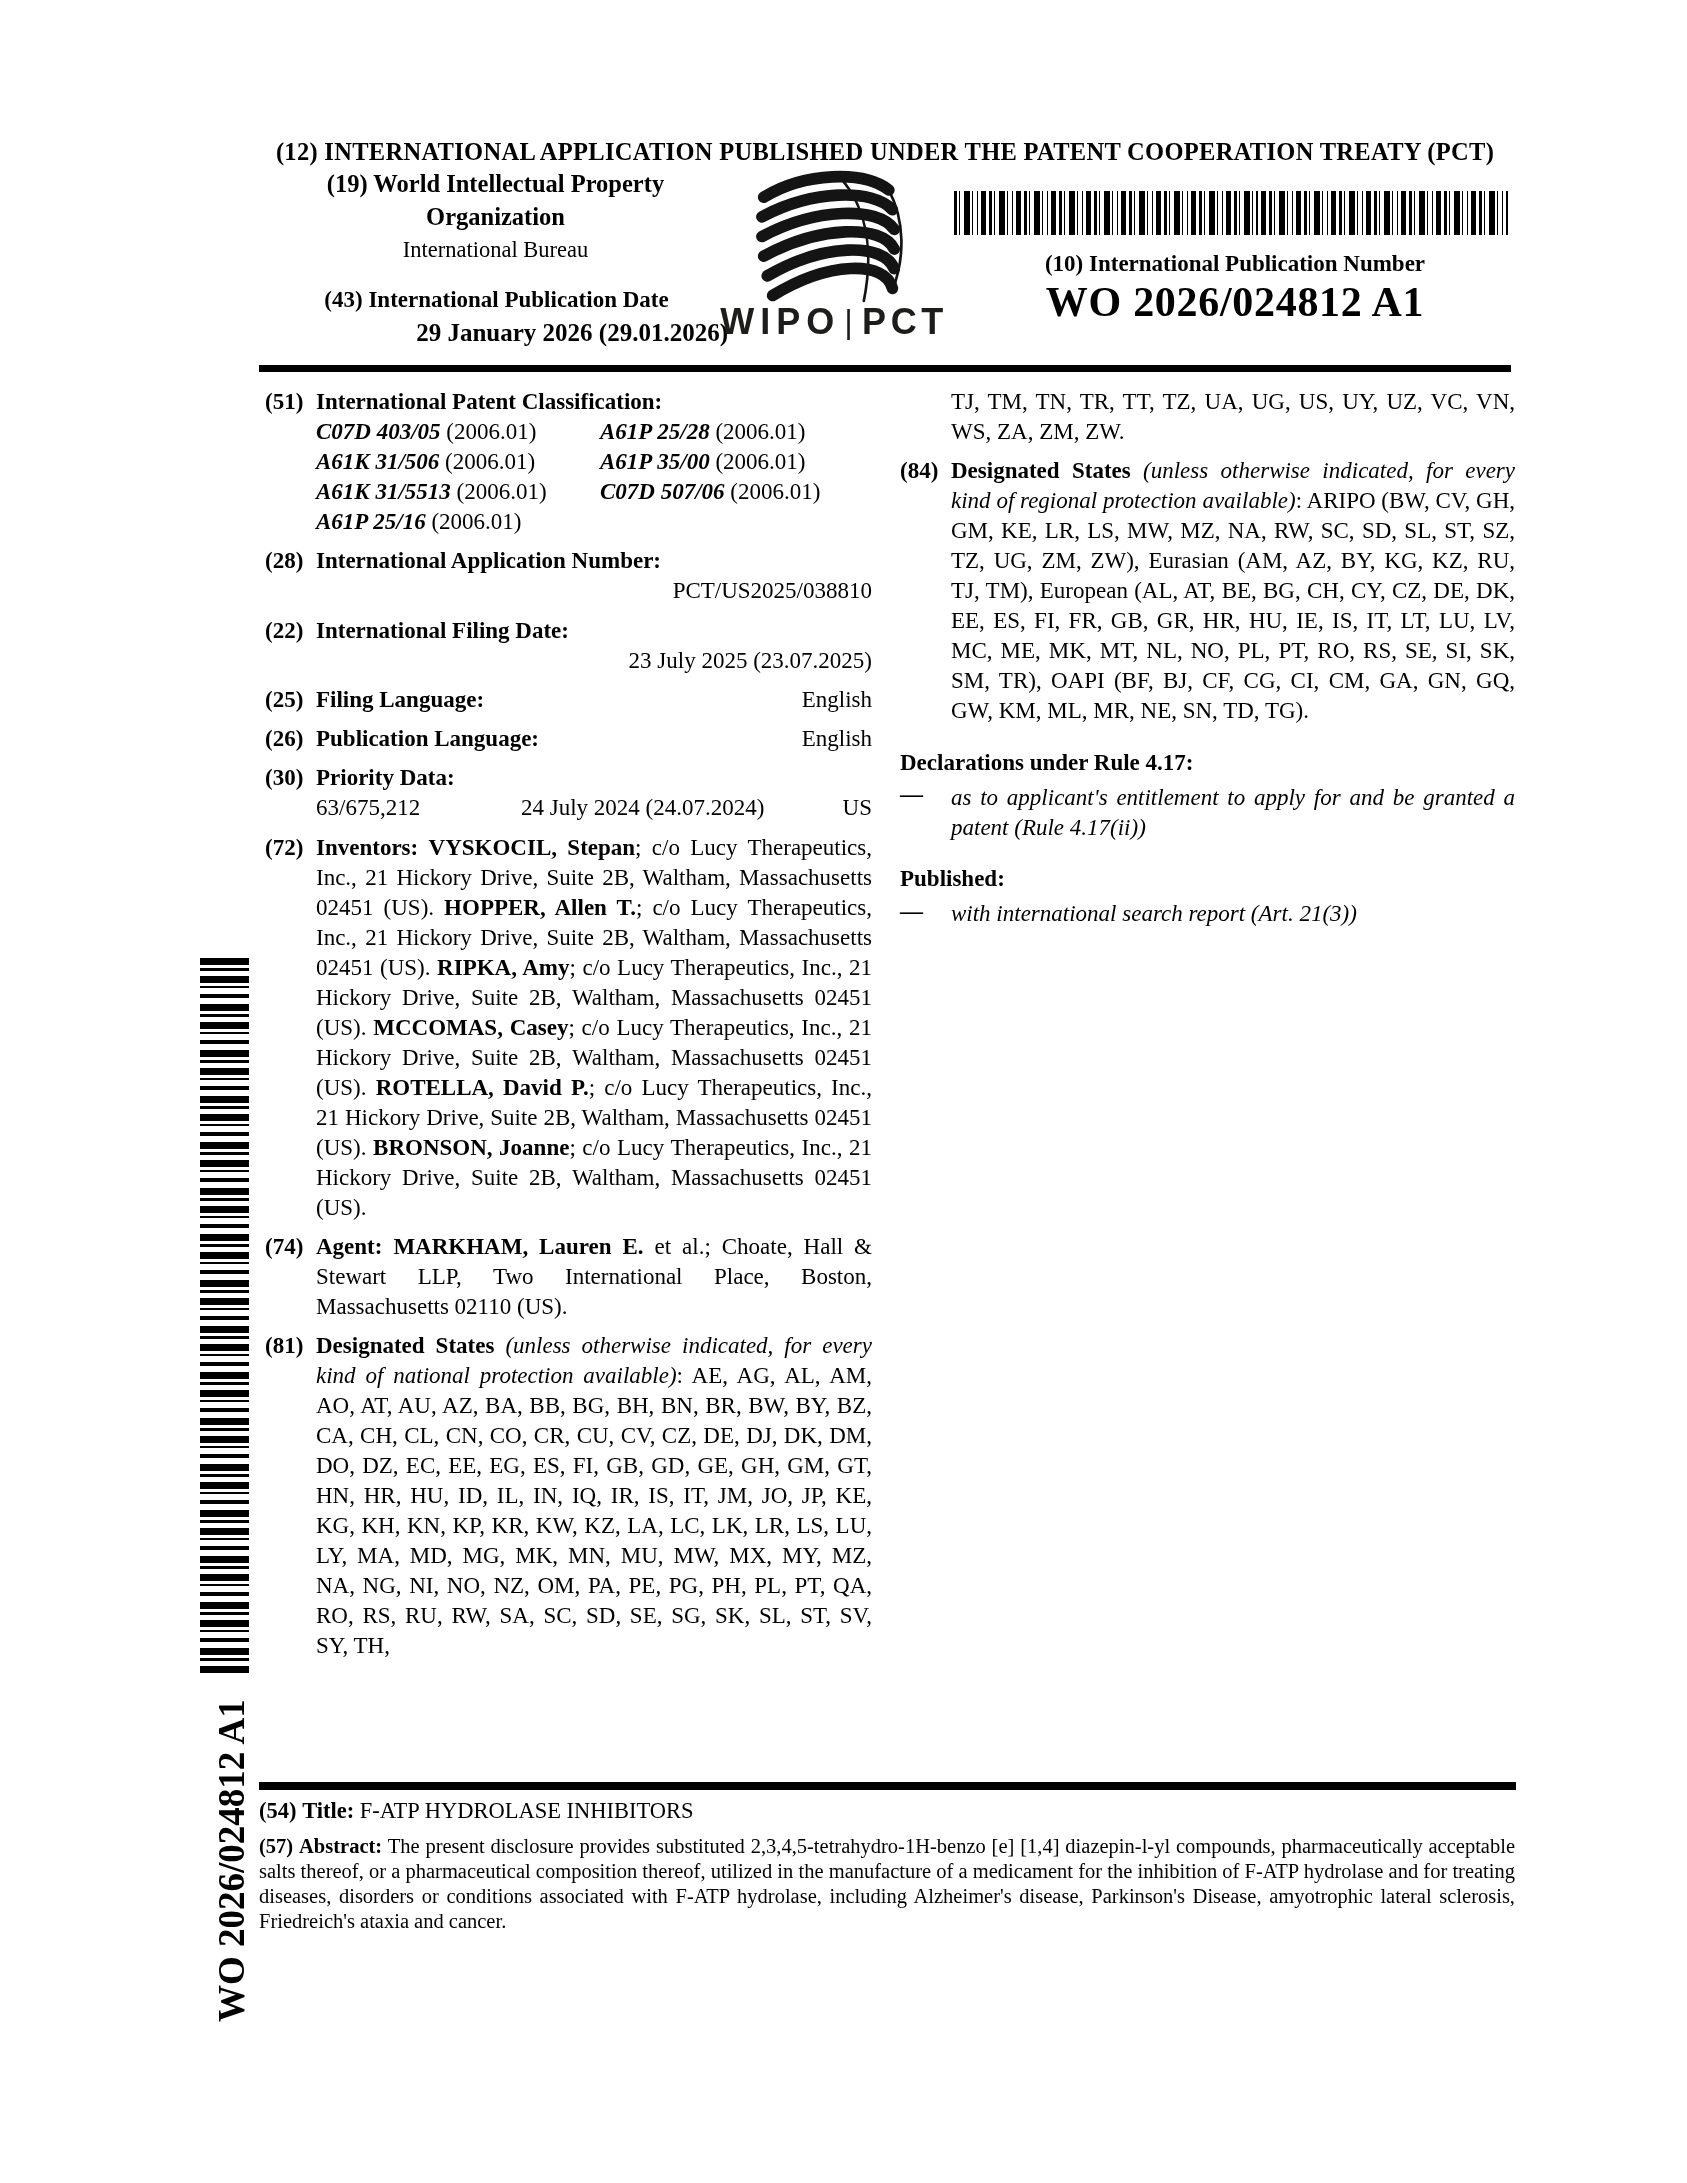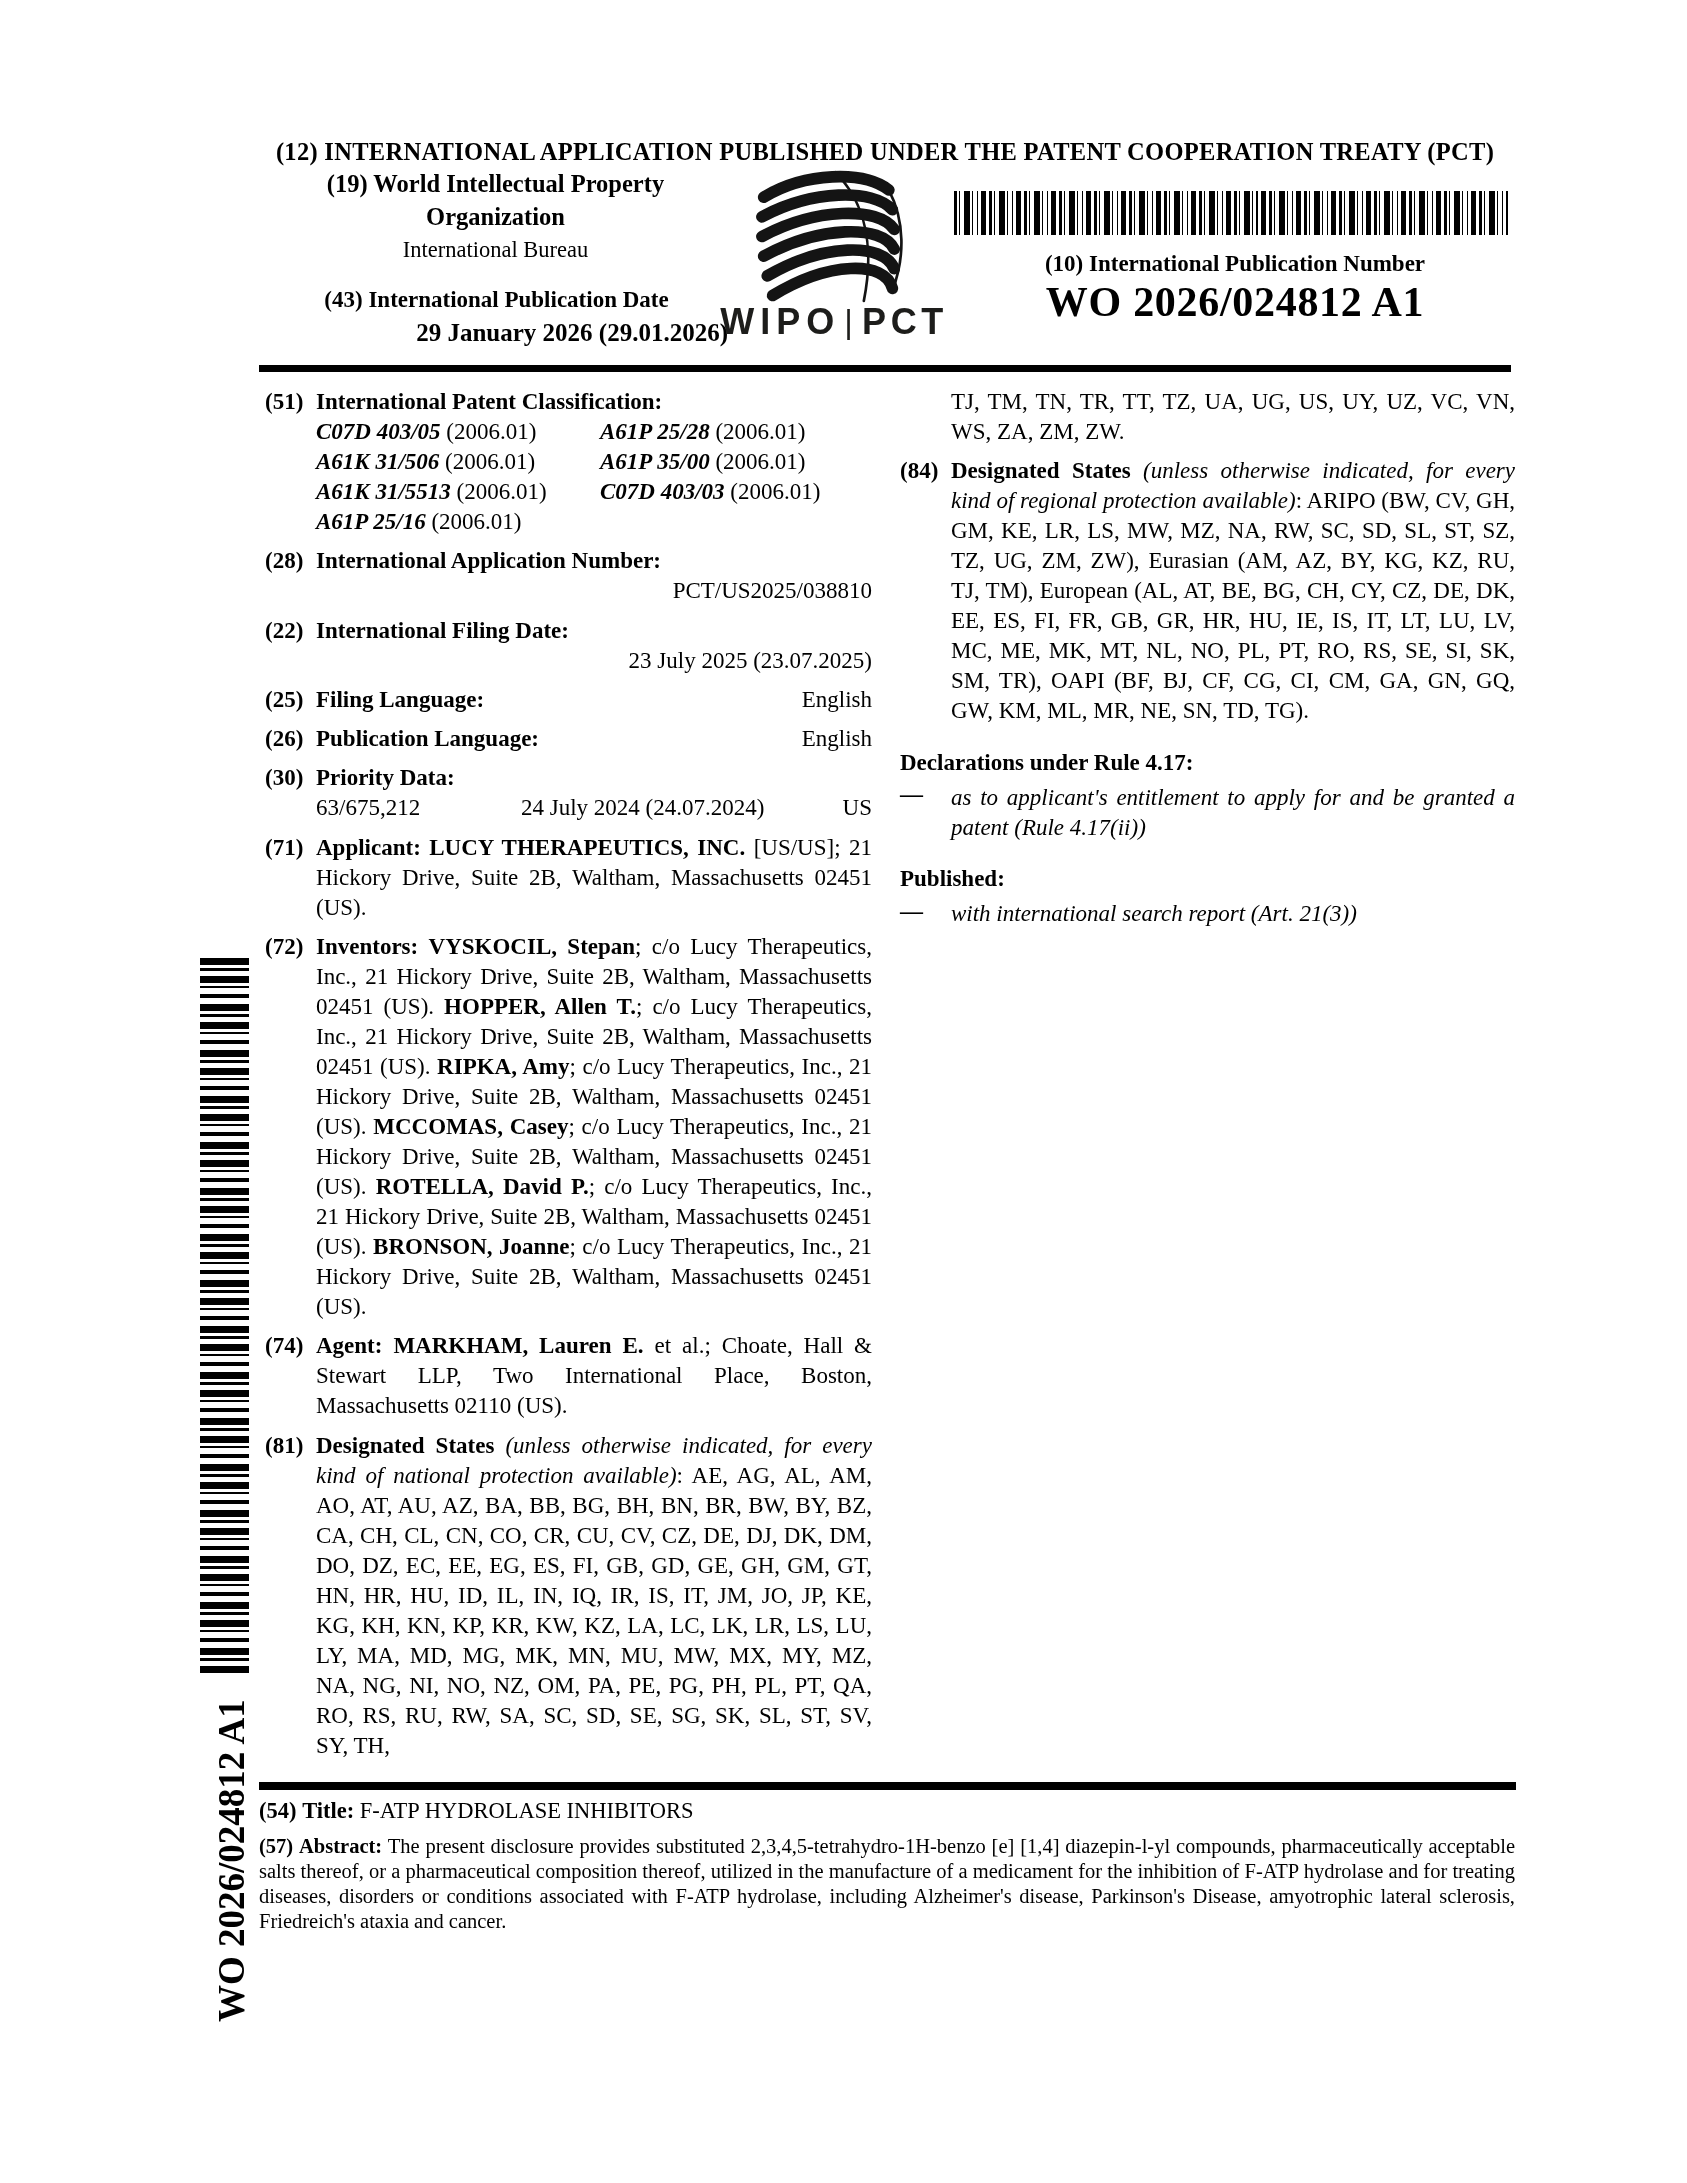--- a/index.html
+++ b/index.html
@@ -116,21 +116,21 @@
 
     <div class="sec">
       <span class="num">(51)</span>
       <div class="b">International Patent Classification:</div>
       <div class="ipcgrid">
         <div><span class="bi">C07D 403/05</span> <span>(2006.01)</span></div>
         <div><span class="bi">A61P 25/28</span> <span>(2006.01)</span></div>
         <div><span class="bi">A61K 31/506</span> <span>(2006.01)</span></div>
         <div><span class="bi">A61P 35/00</span> <span>(2006.01)</span></div>
         <div><span class="bi">A61K 31/5513</span> <span>(2006.01)</span></div>
-        <div><span class="bi">C07D 403/03</span> <span>(2006.01)</span></div>
+        <div><span class="bi">C07D 507/06</span> <span>(2006.01)</span></div>
         <div><span class="bi">A61P 25/16</span> <span>(2006.01)</span></div>
       </div>
     </div>
 
     <div class="sec">
       <span class="num">(28)</span>
       <div class="b">International Application Number:</div>
       <div class="rline">PCT/US2025/038810</div>
     </div>
 
@@ -159,25 +159,20 @@
     <div class="sec">
       <span class="num">(30)</span>
       <div class="b">Priority Data:</div>
       <div class="prow">
         <span class="papp">63/675,212</span>
         <span class="pdate">24 July 2024 (24.07.2024)</span>
         <span class="pctry">US</span>
       </div>
     </div>
 
-    <div class="sec">
-      <span class="num">(71)</span>
-      <span class="b">Applicant:</span>
-      <span class="b">LUCY THERAPEUTICS, INC.</span><span> [US/US]; 21 Hickory Drive, Suite 2B, Waltham, Massachusetts 02451 (US).</span>
-    </div>
 
     <div class="sec">
       <span class="num">(72)</span>
       <span class="b">Inventors:</span>
       <span class="b">VYSKOCIL, Stepan</span><span>; c/o Lucy Therapeutics, Inc., 21 Hickory Drive, Suite 2B, Waltham, Massachusetts 02451 (US). </span><span class="b">HOPPER, Allen T.</span><span>; c/o Lucy Therapeutics, Inc., 21 Hickory Drive, Suite 2B, Waltham, Massachusetts 02451 (US). </span><span class="b">RIPKA, Amy</span><span>; c/o Lucy Therapeutics, Inc., 21 Hickory Drive, Suite 2B, Waltham, Massachusetts 02451 (US). </span><span class="b">MCCOMAS, Casey</span><span>; c/o Lucy Therapeutics, Inc., 21 Hickory Drive, Suite 2B, Waltham, Massachusetts 02451 (US). </span><span class="b">ROTELLA, David P.</span><span>; c/o Lucy Therapeutics, Inc., 21 Hickory Drive, Suite 2B, Waltham, Massachusetts 02451 (US). </span><span class="b">BRONSON, Joanne</span><span>; c/o Lucy Therapeutics, Inc., 21 Hickory Drive, Suite 2B, Waltham, Massachusetts 02451 (US).</span>
     </div>
 
     <div class="sec">
       <span class="num">(74)</span>
       <span class="b">Agent:</span>

